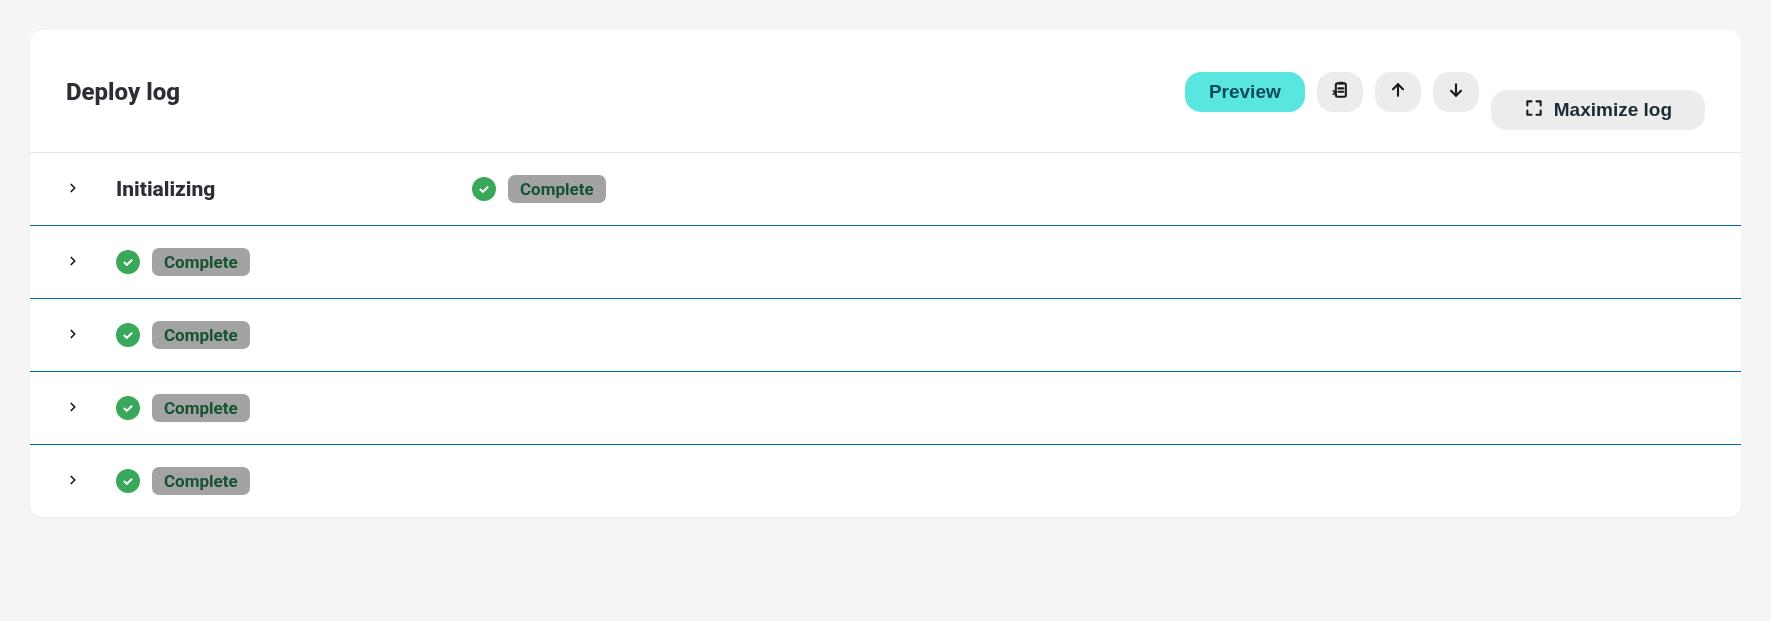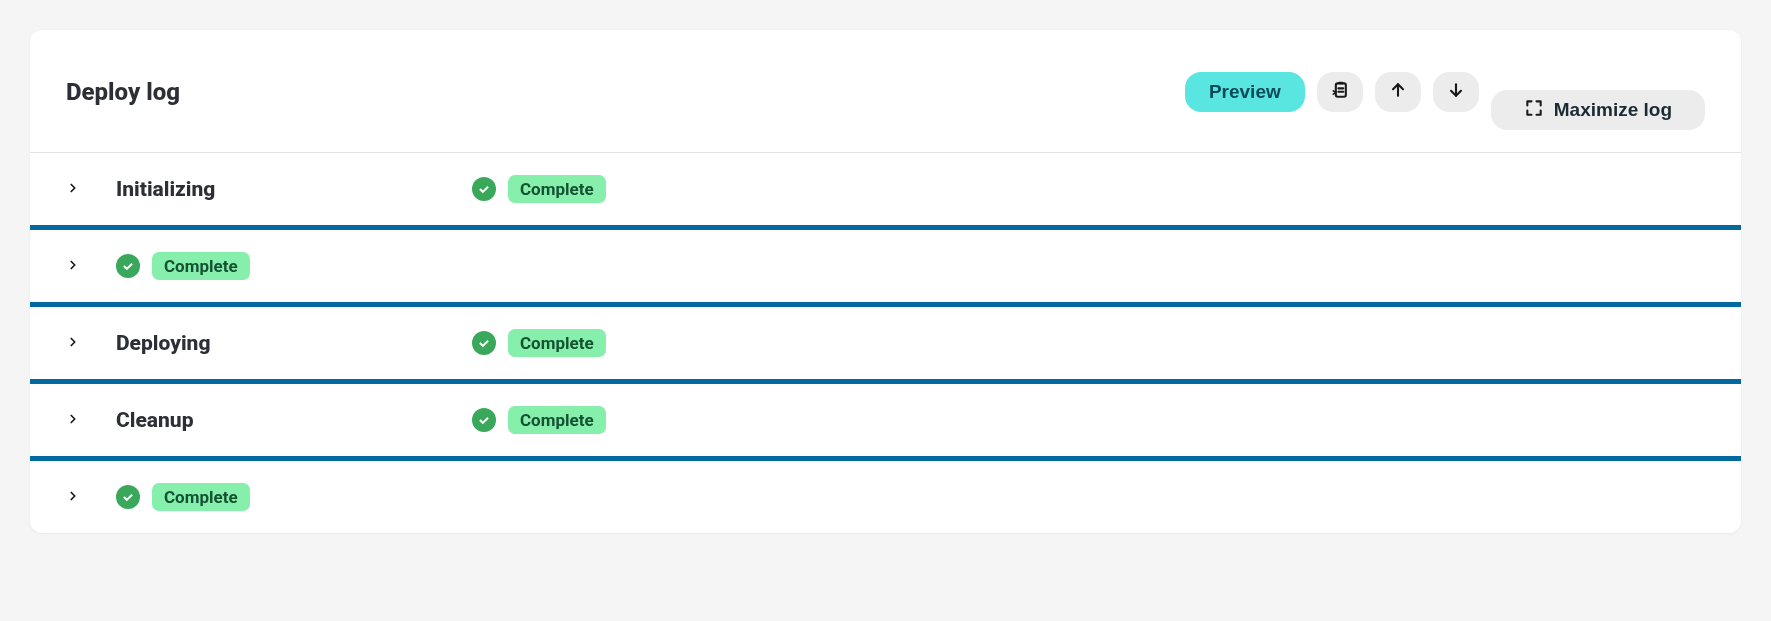--- a/index.html
+++ b/index.html
@@ -61,21 +61,21 @@
     }
     .btn-max {
       background: #ececec;
       padding: 0 33px;
       margin-top: 36px;
     }
     .row {
       display: flex;
       align-items: center;
       padding: 22px 36px;
-      border-bottom: 5px solid #0369a1;
+      border-bottom: 1px solid #0369a1;
     }
     .row:last-child {
       border-bottom: none;
     }
     .exp-col {
       width: 50px;
       display: flex;
       align-items: center;
     }
     .chevron {
@@ -106,21 +106,21 @@
       flex-shrink: 0;
     }
     .check-circle svg {
       width: 14px;
       height: 14px;
       stroke: #fff;
       stroke-width: 3.5;
       fill: none;
     }
     .badge {
-      background: #86efac;
+      background: #a3a3a3;
       color: #145232;
       font-size: 17px;
       font-weight: 700;
       padding: 4px 12px;
       border-radius: 7px;
       text-align: center;
     }
     .icon-svg {
       width: 20px;
       height: 20px;
@@ -230,40 +230,38 @@
     </div>
 
     <div class="row">
       <div class="exp-col">
         <span>
           <svg class="chevron" viewBox="0 0 24 24" fill="none" stroke="currentColor" stroke-linecap="round" stroke-linejoin="round">
               <polyline points="9 6 15 12 9 18"></polyline>
             </svg>
         </span>
       </div>
-      <div class="stage">Deploying</div>
-      <div class="status">
-        <span class="check-circle">
-          <svg viewBox="0 0 24 24">
-              <polyline points="5 12 10 17 19 8"></polyline>
-            </svg>
-        </span>
-        <span class="badge">Complete</span>
-      </div>
-    </div>
-
-    <div class="row">
-      <div class="exp-col">
-        <span>
-          <svg class="chevron" viewBox="0 0 24 24" fill="none" stroke="currentColor" stroke-linecap="round" stroke-linejoin="round">
-              <polyline points="9 6 15 12 9 18"></polyline>
-            </svg>
-        </span>
-      </div>
-      <div class="stage">Cleanup</div>
+      <div class="status">
+        <span class="check-circle">
+          <svg viewBox="0 0 24 24">
+              <polyline points="5 12 10 17 19 8"></polyline>
+            </svg>
+        </span>
+        <span class="badge">Complete</span>
+      </div>
+    </div>
+
+    <div class="row">
+      <div class="exp-col">
+        <span>
+          <svg class="chevron" viewBox="0 0 24 24" fill="none" stroke="currentColor" stroke-linecap="round" stroke-linejoin="round">
+              <polyline points="9 6 15 12 9 18"></polyline>
+            </svg>
+        </span>
+      </div>
       <div class="status">
         <span class="check-circle">
           <svg viewBox="0 0 24 24">
               <polyline points="5 12 10 17 19 8"></polyline>
             </svg>
         </span>
         <span class="badge">Complete</span>
       </div>
     </div>
 

